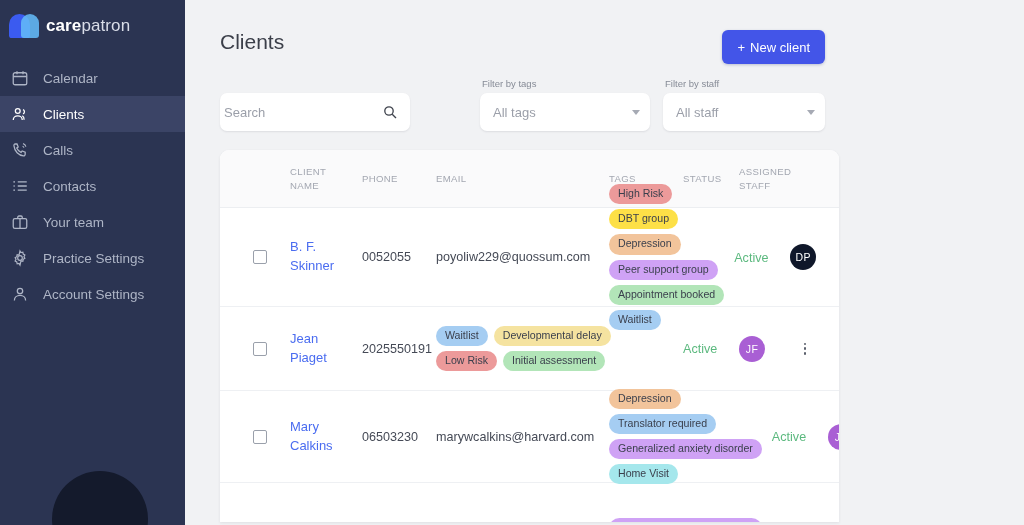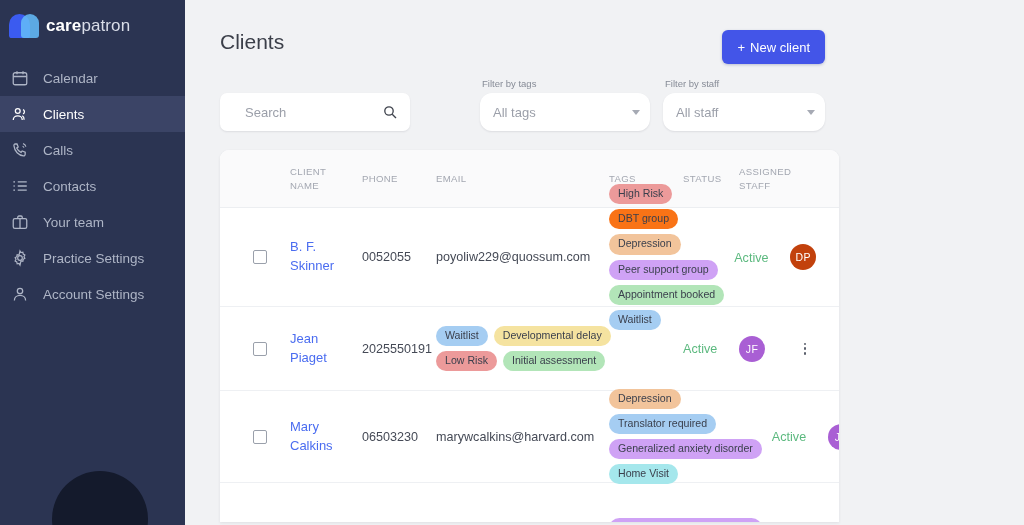--- a/index.html
+++ b/index.html
@@ -89,40 +89,40 @@
   }
   .search-box {
     position: relative;
     width: 190px; height: 38px;
     background: #fff; border-radius: 7px;
     box-shadow: 0 1px 2px rgba(40,44,63,.10);
   }
   .search-box input {
     width: 100%; height: 100%;
     border: none; outline: none; background: transparent;
-    padding: 0 34px 0 25px;
+    padding: 0 34px 0 4px;
     font-size: 13px; font-family: inherit; color: #8b5cf6;
     border-radius: 7px;
   }
   .search-box input::placeholder { color: #9b9fa9; }
   .search-icon {
     position: absolute; right: 12px; top: 11px;
     width: 16px; height: 16px; pointer-events: none;
   }
 
   .filters { display: flex; margin-left: auto; gap: 13px; align-items: flex-end; }
   .filter { display: flex; flex-direction: column; }
   .filter-label {
     font-size: 9.5px; color: #868b96;
     margin-bottom: 4px; padding-left: 2px;
   }
   .select-ctl {
     position: relative;
     height: 38px; background: #fff;
-    border-radius: 12px;
+    border-radius: 7px;
     box-shadow: 0 1px 2px rgba(40,44,63,.10);
     display: flex; align-items: center;
     padding: 0 26px 0 13px;
     font-size: 13px; color: #9b9fa9;
     cursor: pointer; white-space: nowrap;
   }
   .sel-tags { width: 170px; }
   .sel-staff { width: 162px; }
   .sel-status { width: 82px; padding-right: 22px; }
   .caret {
@@ -379,32 +379,32 @@
           <div class="cname-link">
             <div>B. F.</div>
             <div>Skinner</div>
           </div>
         </div>
         <div class="c-phone phone">0052055</div>
         <div class="c-email email">poyoliw229@quossum.com</div>
         <div class="c-tags">
           <div class="tags">
             <span class="tag" style="background: rgb(236, 154, 154);">High Risk</span>
-            <span class="tag" style="background: #f97316;">DBT group</span>
+            <span class="tag" style="background: #fde047;">DBT group</span>
             <span class="tag" style="background: rgb(242, 196, 155);">Depression</span>
             <span class="tag" style="background: rgb(207, 162, 245);">Peer support group</span>
             <span class="tag" style="background: rgb(178, 229, 184);">Appointment booked</span>
             <span class="tag" style="background: rgb(165, 205, 242);">Waitlist</span>
           </div>
         </div>
         <div class="c-status">
           <span class="status-active">Active</span>
         </div>
         <div class="c-staff">
-          <div class="avatar" style="background: #c2410c; text-align: right;">DP</div>
+          <div class="avatar" style="background: #0f172a; text-align: right;">DP</div>
         </div>
         <div class="c-more">
           <div class="more-dots">
               <i></i>
               <i></i>
               <i></i>
             </div>
         </div>
       </div>
 

